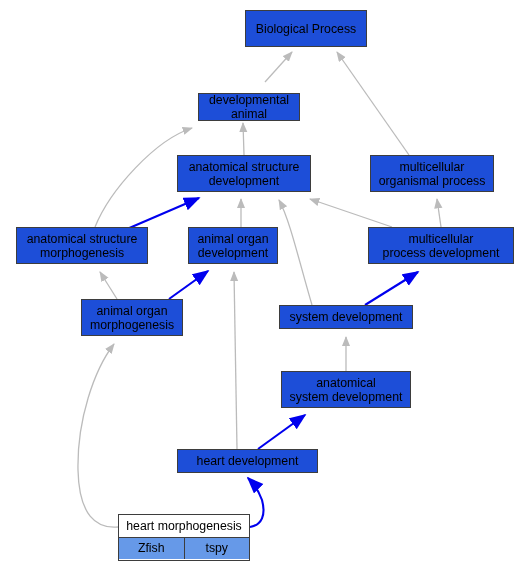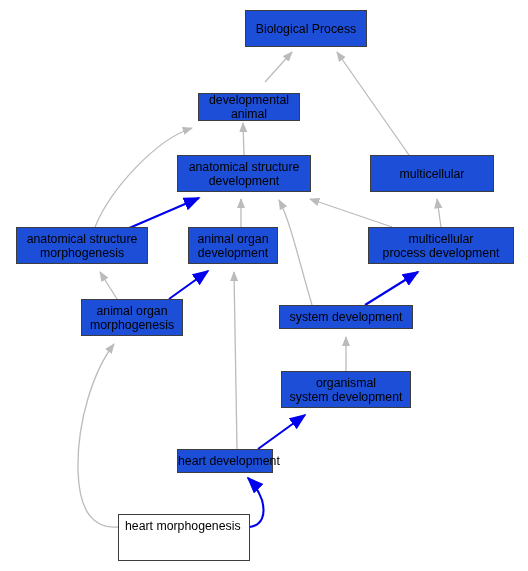--- a/index.html
+++ b/index.html
@@ -45,21 +45,21 @@
     display: block;
     width: 100%;
   }
   .gene-node {
     position: absolute;
     box-sizing: border-box;
     border: 1.5px solid #3d3d3d;
     background: #ffffff;
     z-index: 3;
     display: flex;
-    flex-direction: row;
+    flex-direction: column;
     padding: 0;
   }
   .gene-title {
     flex: 0 0 auto;
     text-align: center;
     font-size: 12.3px;
     line-height: 14px;
     padding: 4px 6px 4px 6px;
     color: #000;
     background: #ffffff;
@@ -142,20 +142,21 @@
     <span class="lbl">animal</span>
   </div>
 
   <div class="node" style="left:177px; top:155px; width:134px; height:37px;">
     <span class="lbl">anatomical structure</span>
     <span class="lbl">development</span>
   </div>
 
   <div class="node" style="left:370px; top:155px; width:124px; height:37px;">
     <span class="lbl">multicellular</span>
+    <span class="lbl">organismal process</span>
   </div>
 
   <div class="node" style="left:16px; top:227px; width:132px; height:37px;">
     <span class="lbl">anatomical structure</span>
     <span class="lbl">morphogenesis</span>
   </div>
 
   <div class="node" style="left:188px; top:227px; width:90px; height:37px;">
     <span class="lbl">animal organ</span>
     <span class="lbl">development</span>
@@ -169,25 +170,29 @@
   <div class="node" style="left:81px; top:299px; width:102px; height:37px;">
     <span class="lbl">animal organ</span>
     <span class="lbl">morphogenesis</span>
   </div>
 
   <div class="node" style="left:279px; top:305px; width:134px; height:24px;">
     <span class="lbl">system development</span>
   </div>
 
   <div class="node" style="left:281px; top:371px; width:130px; height:37px;">
-    <span class="lbl">organismal</span>
+    <span class="lbl">anatomical</span>
     <span class="lbl">system development</span>
   </div>
 
-  <div class="node" style="left:177px; top:449px; width:96px; height:24px;">
+  <div class="node" style="left:177px; top:449px; width:141px; height:24px;">
     <span class="lbl">heart development</span>
   </div>
 
   <div class="gene-node" style="left:118px; top:514px; width:132px; height:47px;">
     <div class="gene-title">heart morphogenesis</div>
+    <div class="gene-row">
+      <div class="gene-cell" style="background: rgb(102, 153, 232);">Zfish</div>
+      <div class="gene-cell" style="background: rgb(102, 153, 232);">tspy</div>
+    </div>
   </div>
 
 </div>
 
 </body></html>

